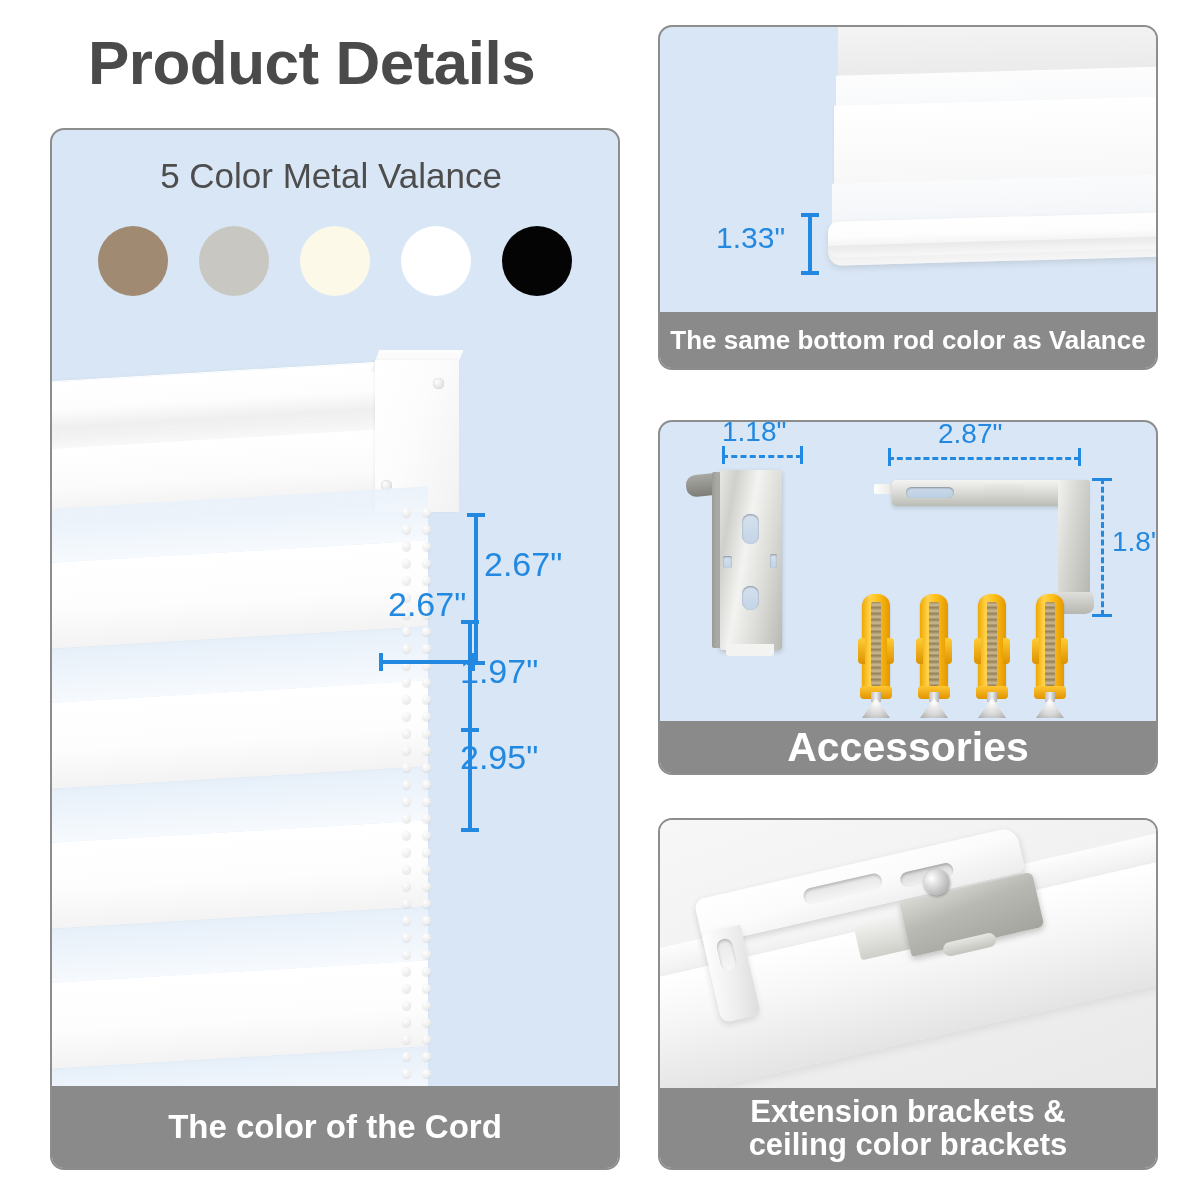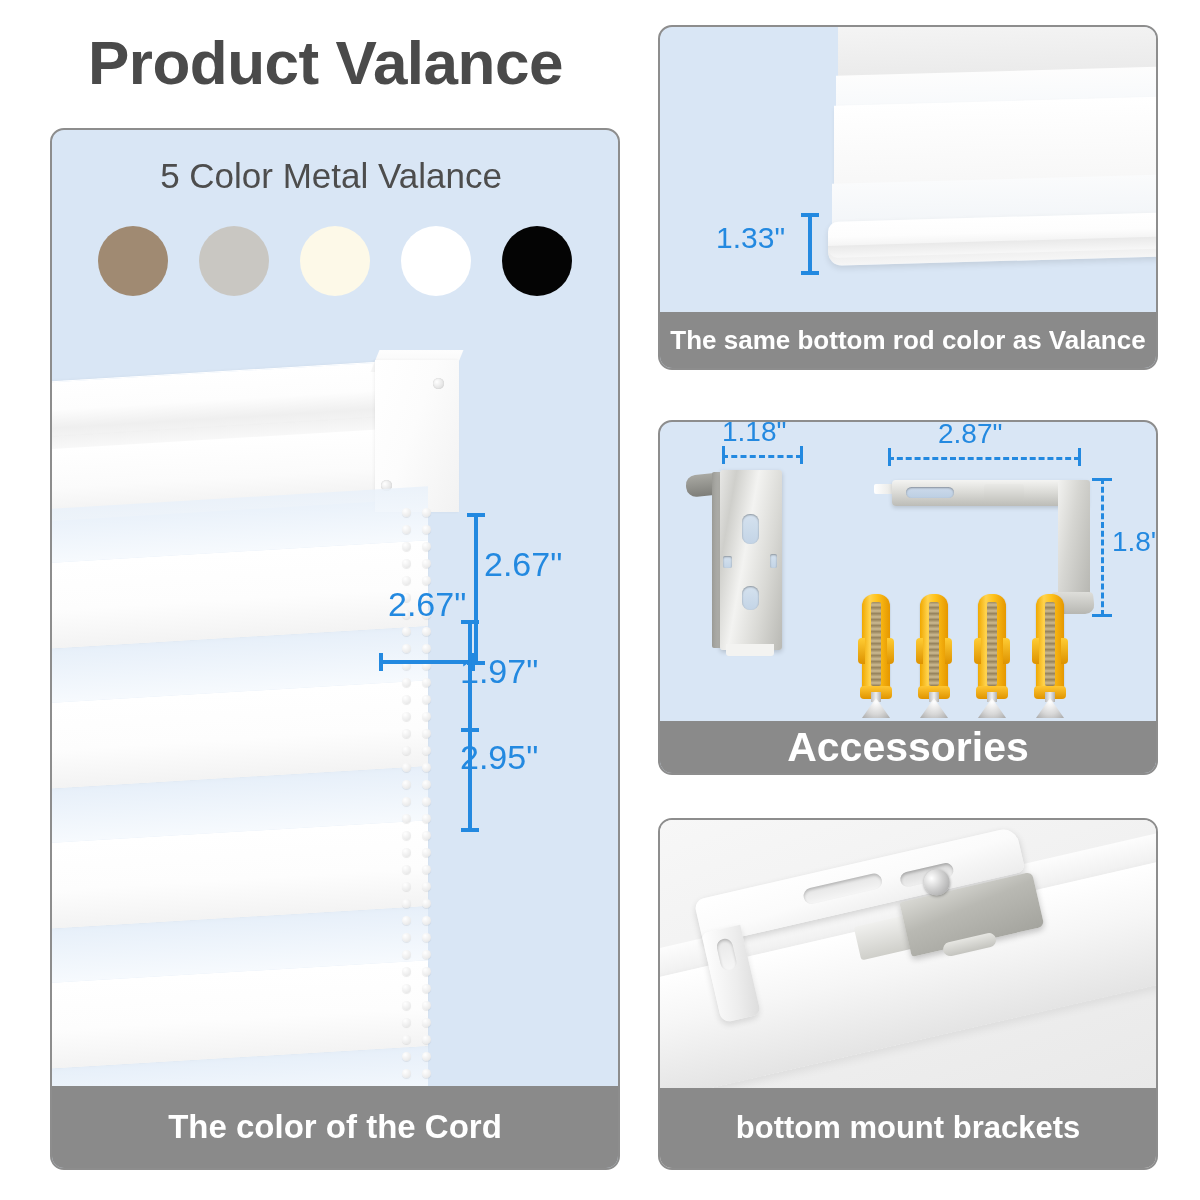--- a/index.html
+++ b/index.html
@@ -353,21 +353,21 @@
   .ext-metal-tab{
     position:absolute;left:232px;top:98px;width:54px;height:14px;border-radius:7px;
     background:linear-gradient(180deg,#e6e6e2,#c4c4bf);
   }
 </style>
 </head>
 <body>
 
 <div class="page">
 
-  <div class="page-title">Product Valance</div>
+  <div class="page-title">Product Details</div>
 
   <div class="panel" id="panel-left">
 
     <div class="valance-title">5 Color Metal Valance</div>
 
     <div class="swatches">
       <div class="swatch" style="background:#a08a72"></div>
       <div class="swatch" style="background:#c9c7c2"></div>
       <div class="swatch" style="background:#fdf9e8"></div>
       <div class="swatch" style="background:#ffffff"></div>
@@ -595,18 +595,19 @@
         <div class="ext-leg"></div>
         <div class="ext-leg-hole"></div>
         <div class="ext-metal-clip"></div>
         <div class="ext-metal"></div>
         <div class="ext-metal-tab"></div>
         <div class="ext-screw"></div>
       </div>
     </div>
     <div class="caption ext-caption">
       <div>
-        <div>bottom mount brackets</div>
+        <div>Extension brackets &amp;</div>
+        <div>ceiling color brackets</div>
       </div>
     </div>
   </div>
 
 </div>
 
 </body></html>

